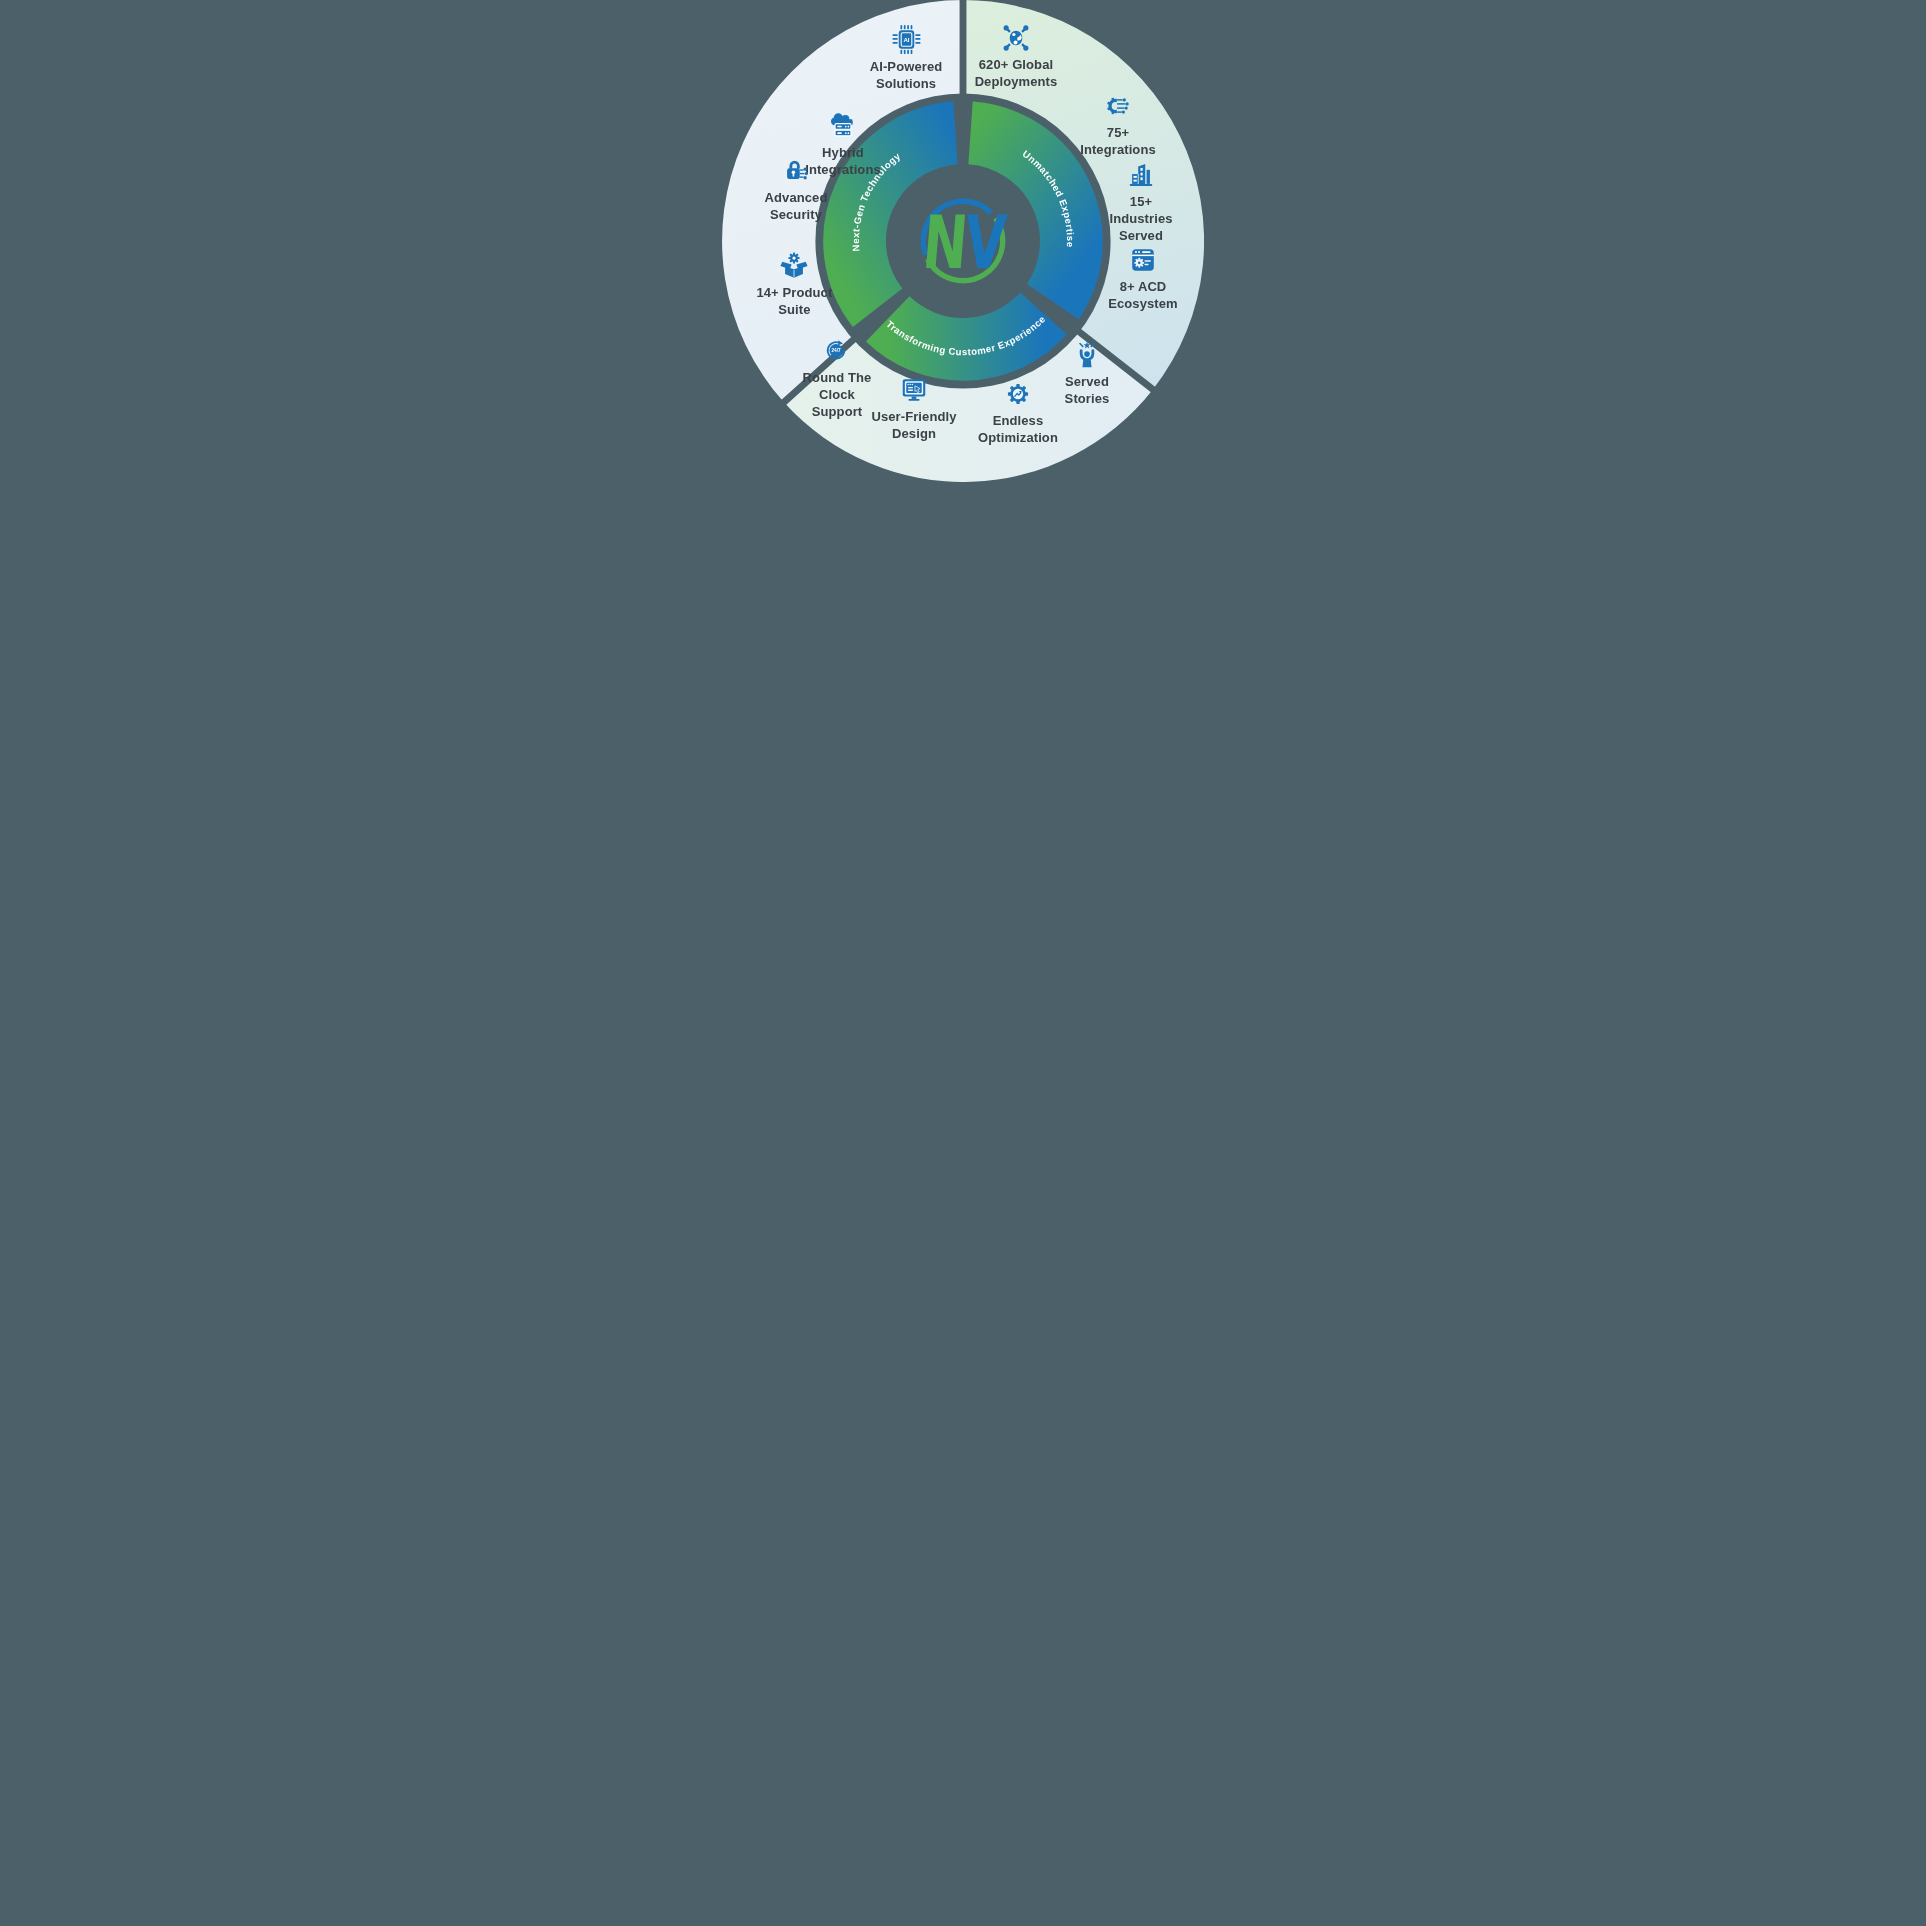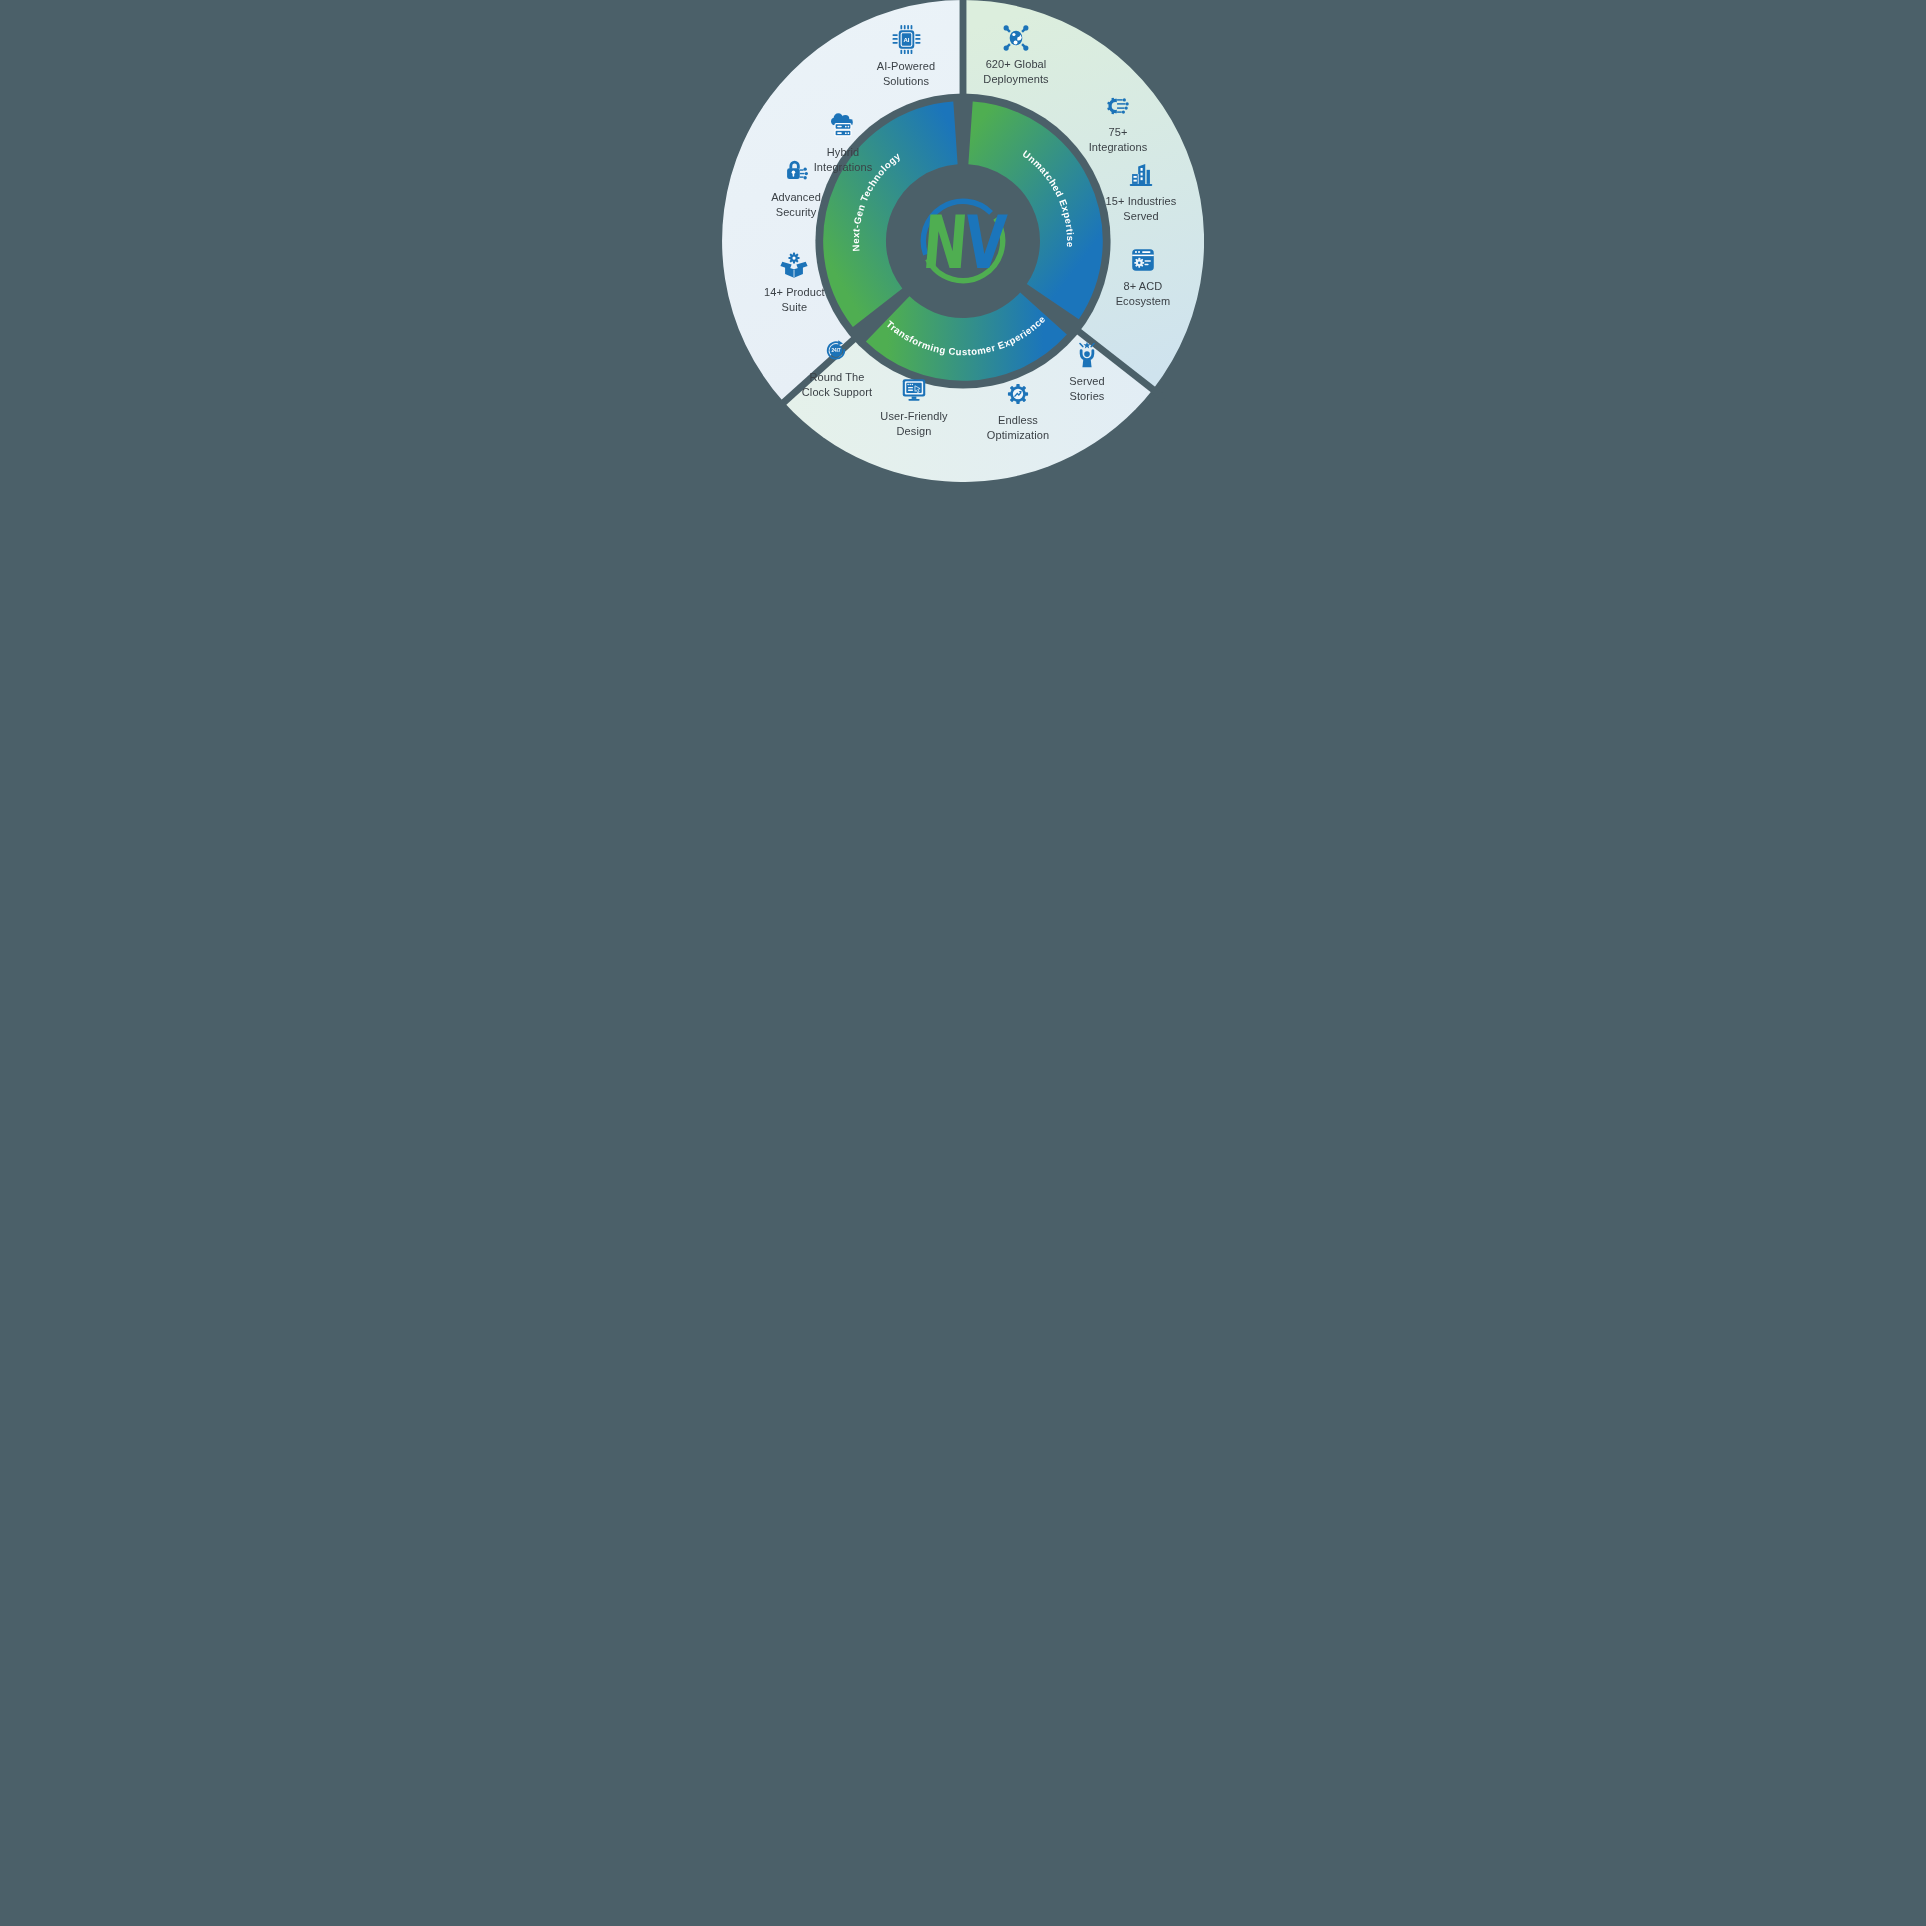--- a/index.html
+++ b/index.html
@@ -1,20 +1,20 @@
 <!DOCTYPE html>
 <html style="font-size:7.8px"><head>
 <meta charset="utf-8">
 <style>
   html,body{margin:0;padding:0;background:#4b6069;}
   body{display:flex;justify-content:center;}
   .stage{position:relative;width:482px;height:482px;font-family:"Liberation Sans",sans-serif;overflow:hidden;}
   .diagram{position:absolute;inset:0;display:block;}
   .feature{position:absolute;width:88px;display:flex;flex-direction:column;align-items:center;gap:4.4px;text-align:center;}
-  .feature .label{font-size:11px;line-height:1.3;color:#3b4146;white-space:pre-line;letter-spacing:0.1px;}
+  .feature .label{font-size:13px;line-height:1.3;color:#3b4146;white-space:pre-line;letter-spacing:0.1px;font-weight:bold;}
   .icon{color:#1c73b8;display:block;}
   .ringlabel{fill:#ffffff;font-weight:bold;font-size:19.5px;letter-spacing:1px;}
   .logo-letters{font-family:"DejaVu Sans","Liberation Sans",sans-serif;font-weight:bold;font-size:150px;letter-spacing:-8px;}
 </style>
 </head>
 <body>
 
 <div class="stage">
 <svg class="diagram" viewBox="0 0 983 983" width="482" height="482">
   <defs>

